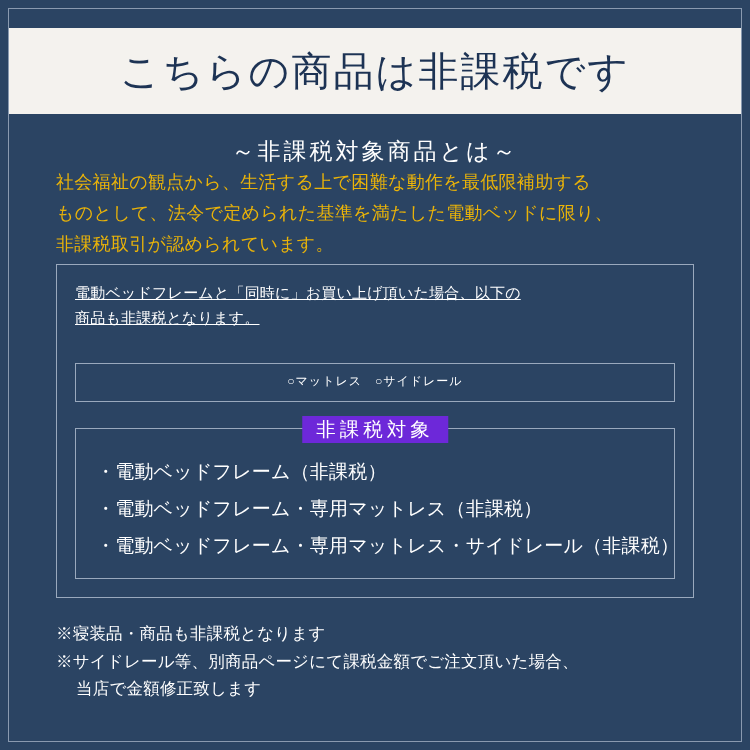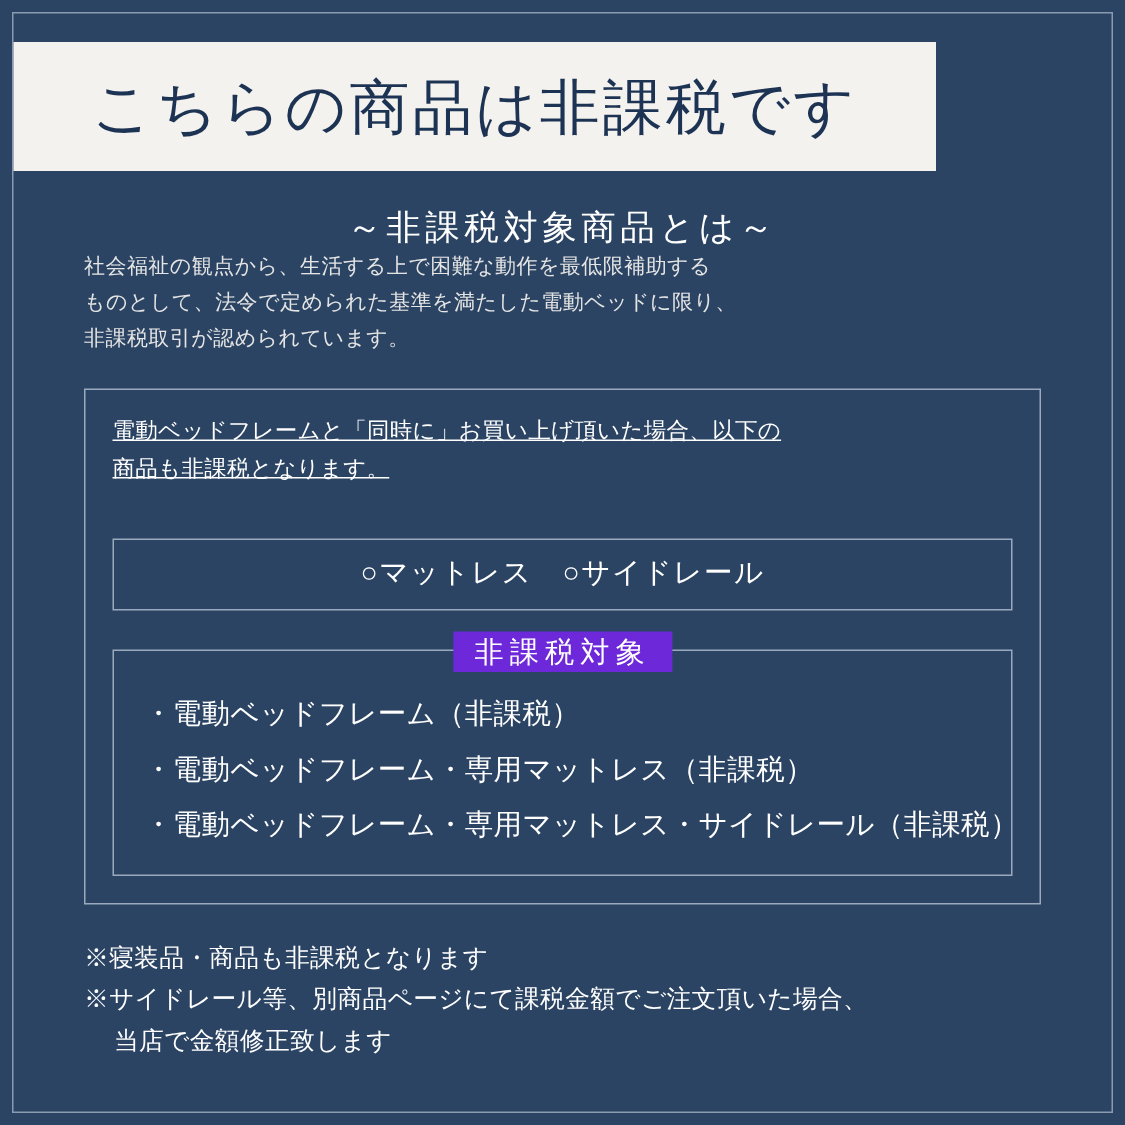--- a/index.html
+++ b/index.html
@@ -29,21 +29,21 @@
     bottom: 8px;
     border: 1px solid #8a9ab0;
     box-sizing: border-box;
     pointer-events: none;
   }
   
   .header-band {
     position: absolute;
     left: 9px;
     top: 28px;
-    width: 615px;
+    width: 732px;
     height: 86px;
     background: #f4f2ee;
     display: flex;
     align-items: center;
     justify-content: center;
   }
   .header-title {
     font-family: "Liberation Serif", serif;
     font-size: 40px;
     color: #1d3354;
@@ -61,25 +61,25 @@
     padding: 0 56px;
   }
   .subtitle {
     text-align: center;
     font-size: 23px;
     letter-spacing: 3px;
     margin-top: 22px;
     color: #ffffff;
   }
   .lead {
-    font-size: 14px;
+    font-size: 18px;
     line-height: 1.72;
     letter-spacing: 0.3px;
-    color: #e5e5e5;
-    margin: 0 0 20px 0;
+    color: #eab308;
+    margin: 0 0 4px 0;
   }
   .lead div { white-space: nowrap; }
 
   .box {
     border: 1px solid #9aa9bd;
     box-sizing: border-box;
     padding: 16px 18px 18px 18px;
     margin-bottom: 22px;
   }
   .box-lead {
@@ -89,21 +89,21 @@
     margin-bottom: 32px;
     text-decoration: underline;
   }
   .box-lead div { white-space: nowrap; }
 
   .inner-box {
     border: 1px solid #9aa9bd;
     box-sizing: border-box;
     text-align: center;
     padding: 9px 0 11px 0;
-    font-size: 19px;
+    font-size: 12px;
     letter-spacing: 1px;
     margin-bottom: 20px;
   }
 
   
   .legend-box {
     position: relative;
     border: 1px solid #9aa9bd;
     box-sizing: border-box;
     padding: 24px 20px 14px 20px;

